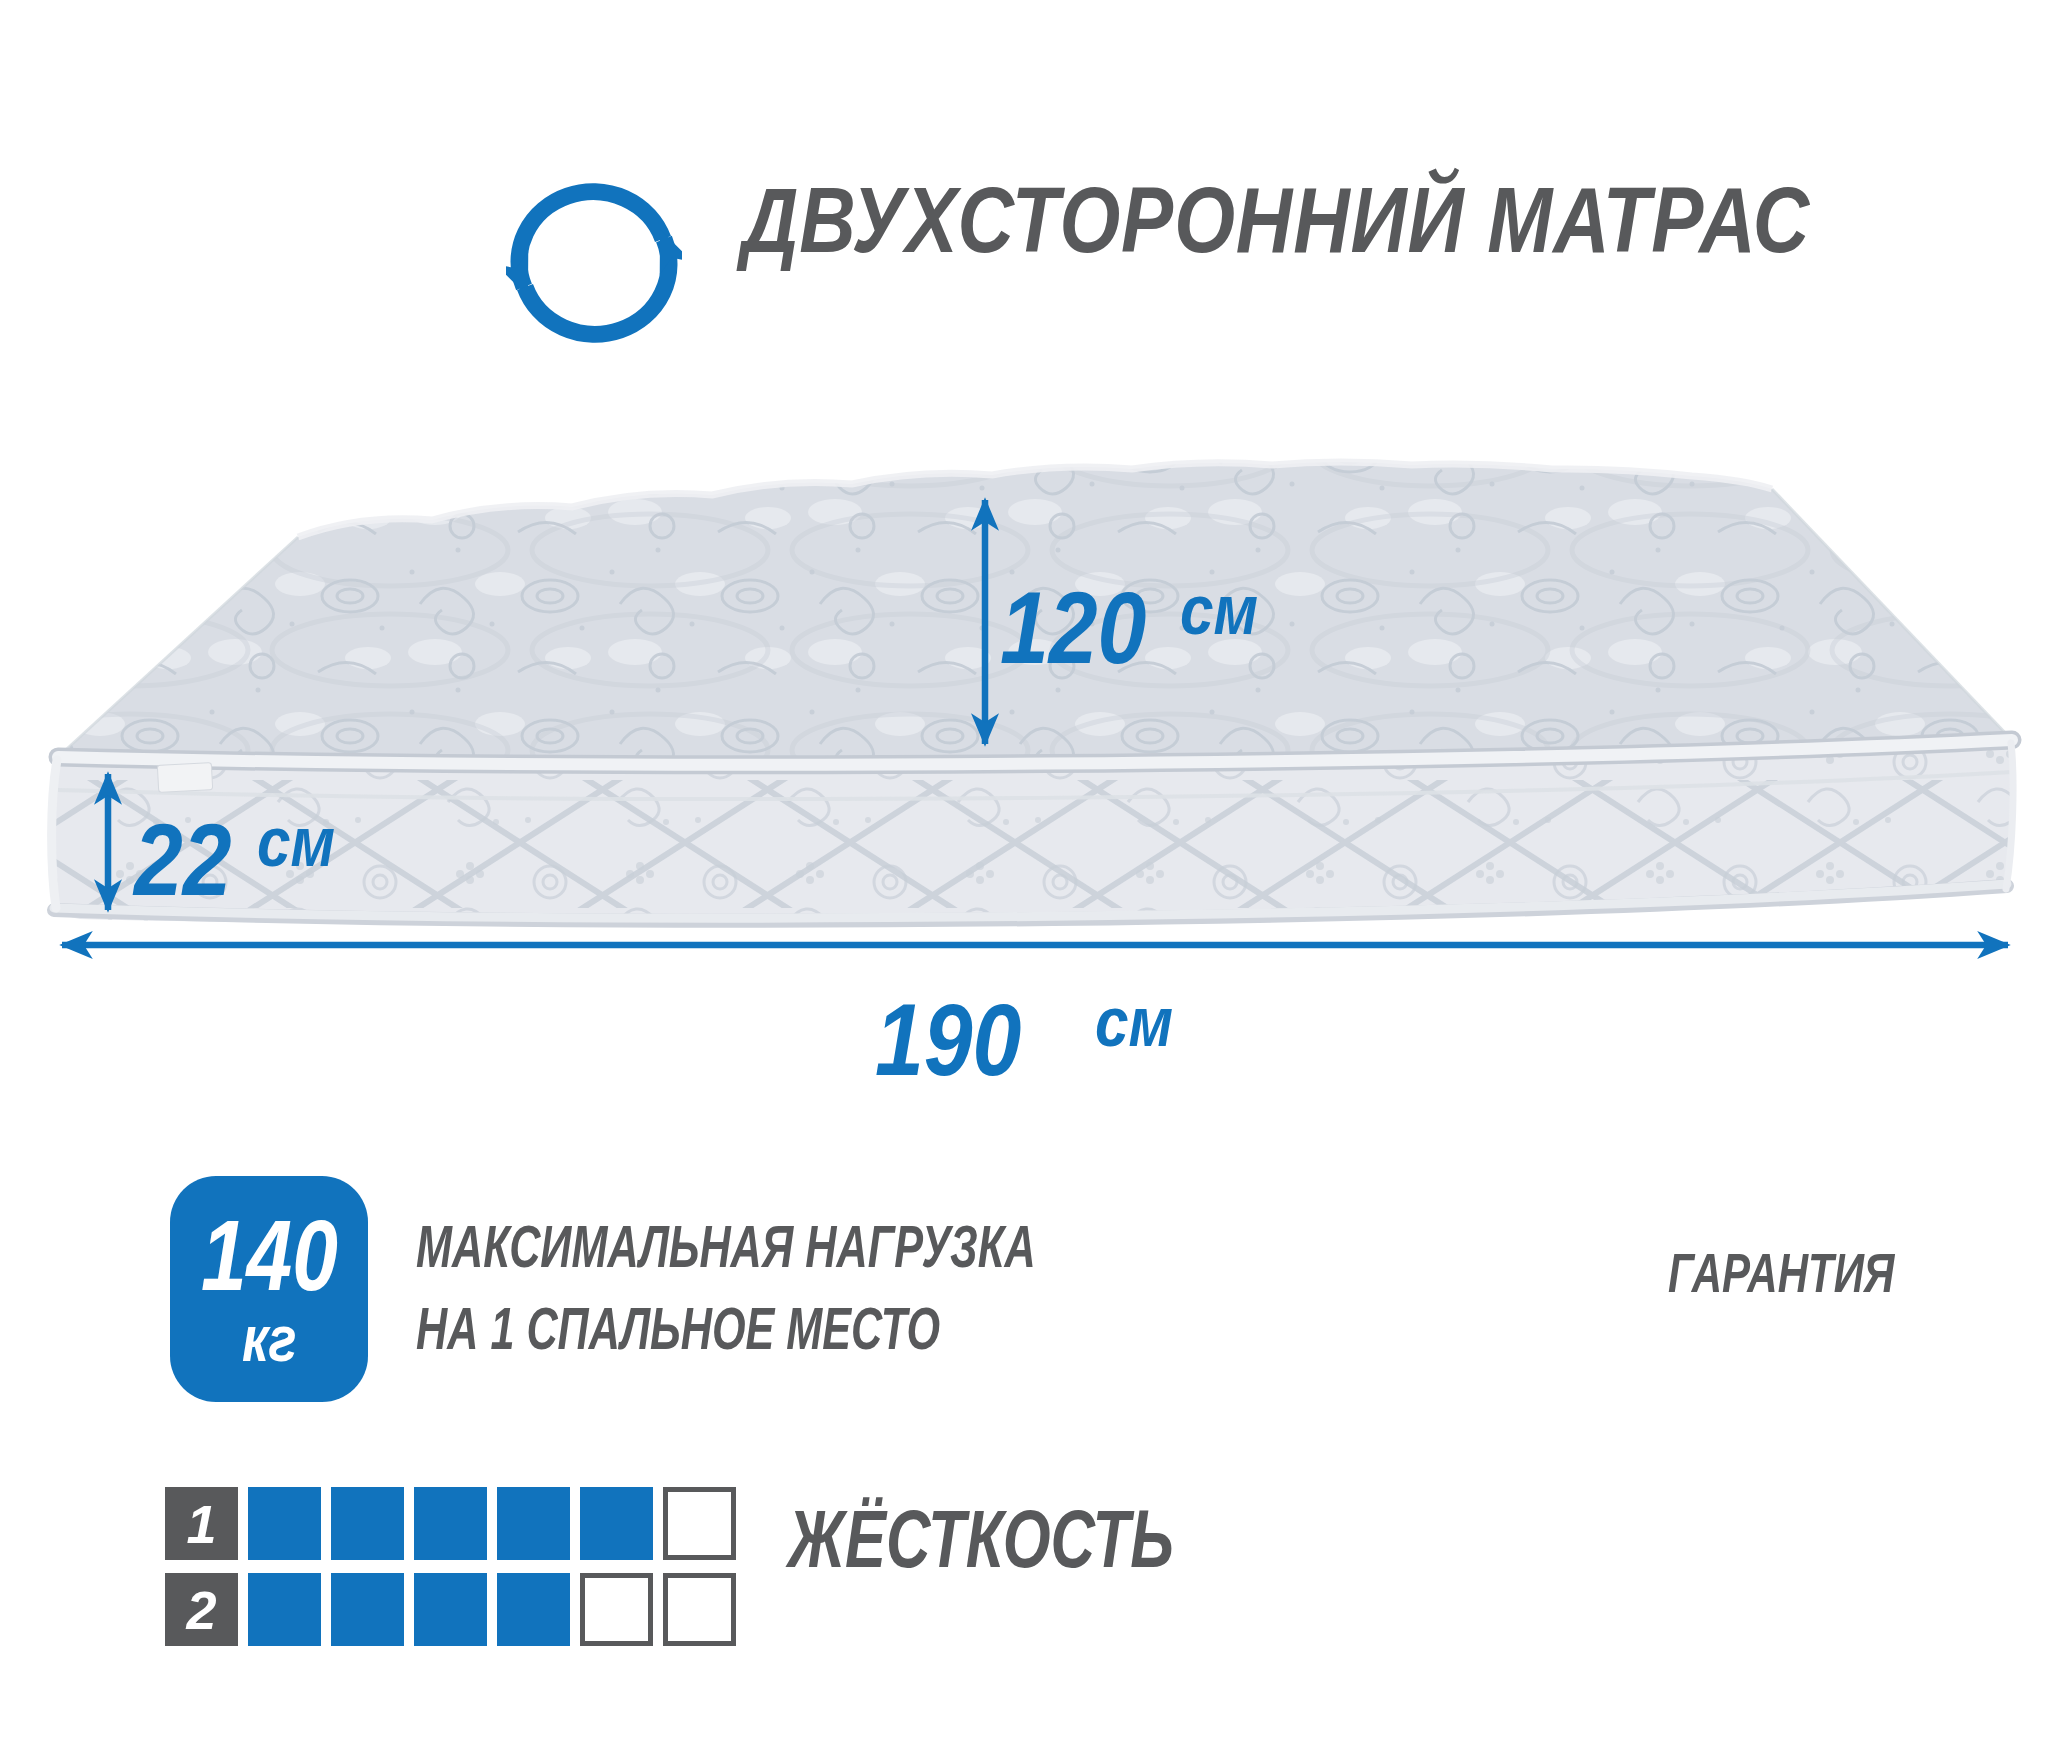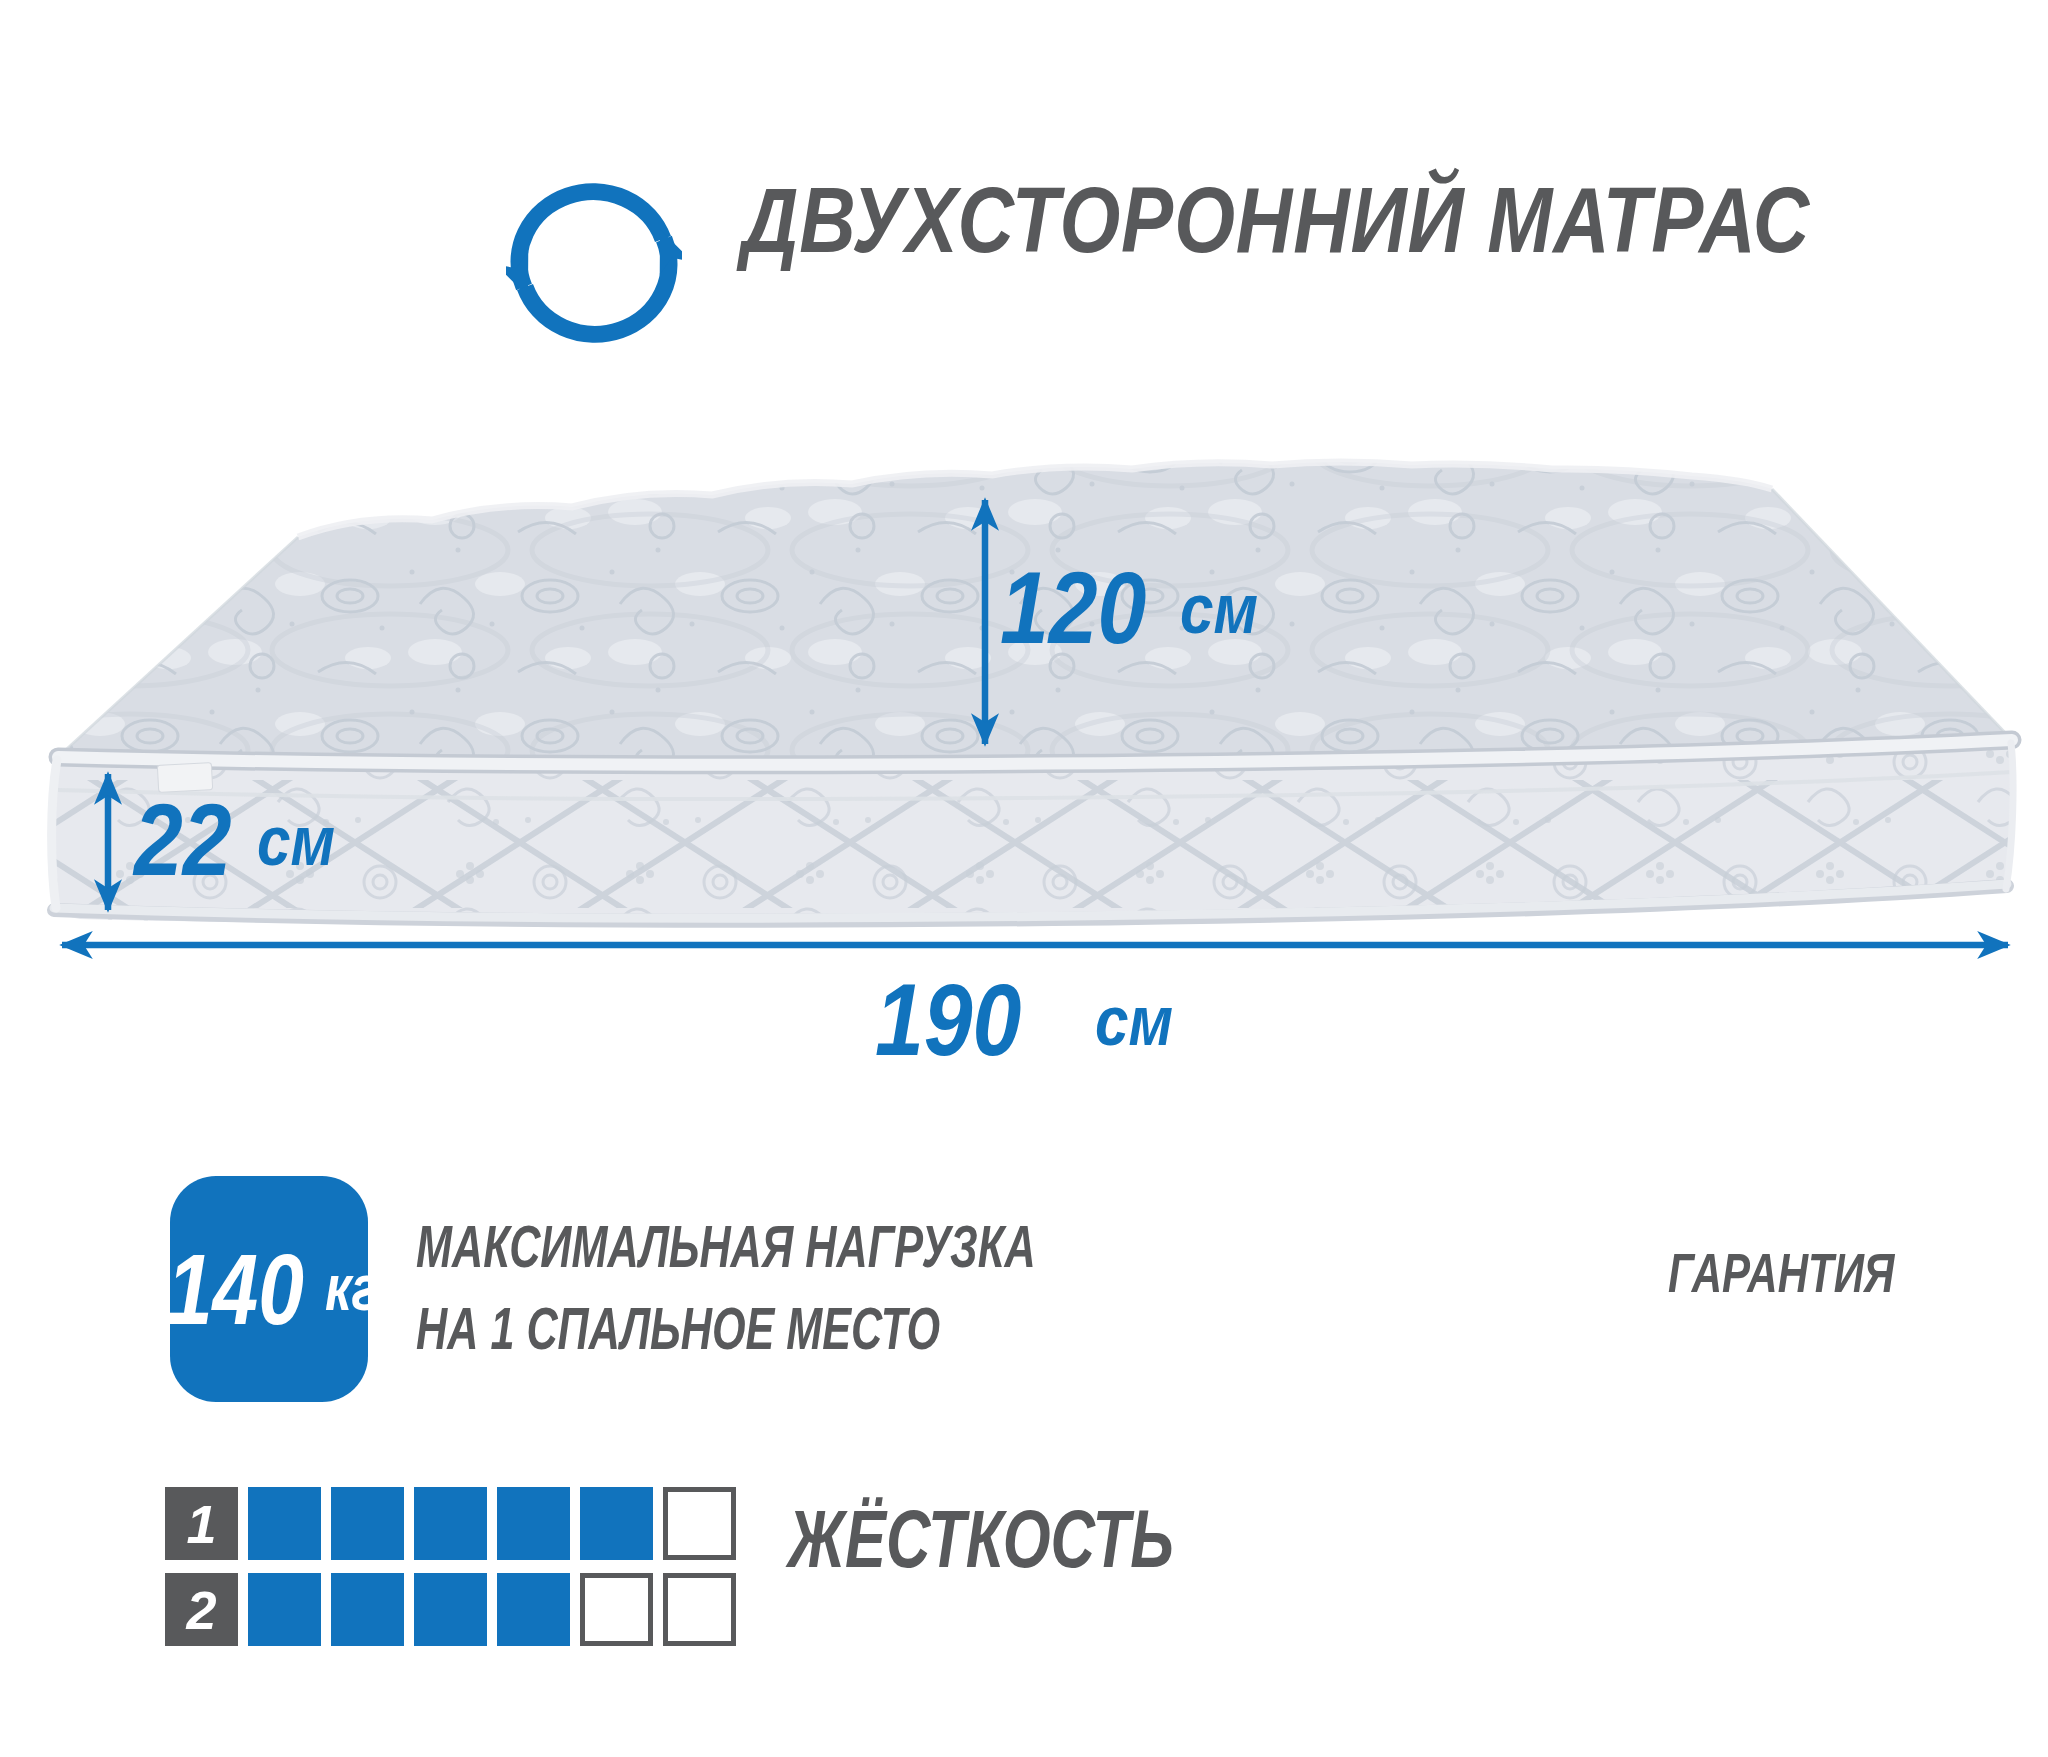--- a/index.html
+++ b/index.html
@@ -9,28 +9,28 @@
     font-style:italic;
   }
   .abs{position:absolute;}
   .cond{display:inline-block;transform:scaleX(.72);transform-origin:0 50%;white-space:nowrap;}
   
   .title1{left:742px;top:168px;font-size:92px;font-weight:bold;color:#58595b;letter-spacing:1px;}
   .title1 .cond{transform:scaleX(.85);}
   .title2{left:742px;top:252px;font-size:76px;color:#1b75bc;letter-spacing:1px;}
   .title2 .cond{transform:scaleX(.85);}
   
-  .dim{color:#1173bd;font-weight:bold;display:flex;align-items:center;white-space:nowrap;}
+  .dim{color:#1173bd;font-weight:bold;display:flex;align-items:flex-start;white-space:nowrap;margin-top:20px;}
   .dim .val{font-size:102px;display:inline-block;transform:scaleX(.86);transform-origin:0 80%;}
   .dim .unit{font-size:70px;margin-left:10px;display:inline-block;transform:scaleX(.86);transform-origin:0 80%;}
   .dim-depth{left:1000px;top:550px;}
   .dim-height{left:134px;top:782px;}
   .dim-length{left:820px;top:962px;width:420px;justify-content:center;gap:40px;}
   
-  .badge{width:198px;height:226px;background:#1173bd;border-radius:46px;display:flex;
+  .badge{width:198px;height:226px;background:#1173bd;border-radius:46px;display:flex;flex-direction:column;
          align-items:center;justify-content:center;color:#fff;font-weight:bold;}
   .badge .bval{font-size:100px;line-height:1.02;display:inline-block;transform:scaleX(.82);}
   .badge .bunit{font-size:64px;line-height:1.05;display:inline-block;transform:scaleX(.82);}
   .badge1{left:170px;top:1176px;}
   .badge2{left:1356px;top:1176px;}
   .loadtext{left:416px;top:1206px;font-size:60px;font-weight:bold;color:#58595b;line-height:82px;}
   .warranty{left:1668px;top:1240px;font-size:56px;font-weight:bold;color:#58595b;}
   .warranty .cond{transform:scaleX(.75);}
   
   #firmness{left:165px;top:1487px;display:flex;flex-direction:column;gap:13px;}

